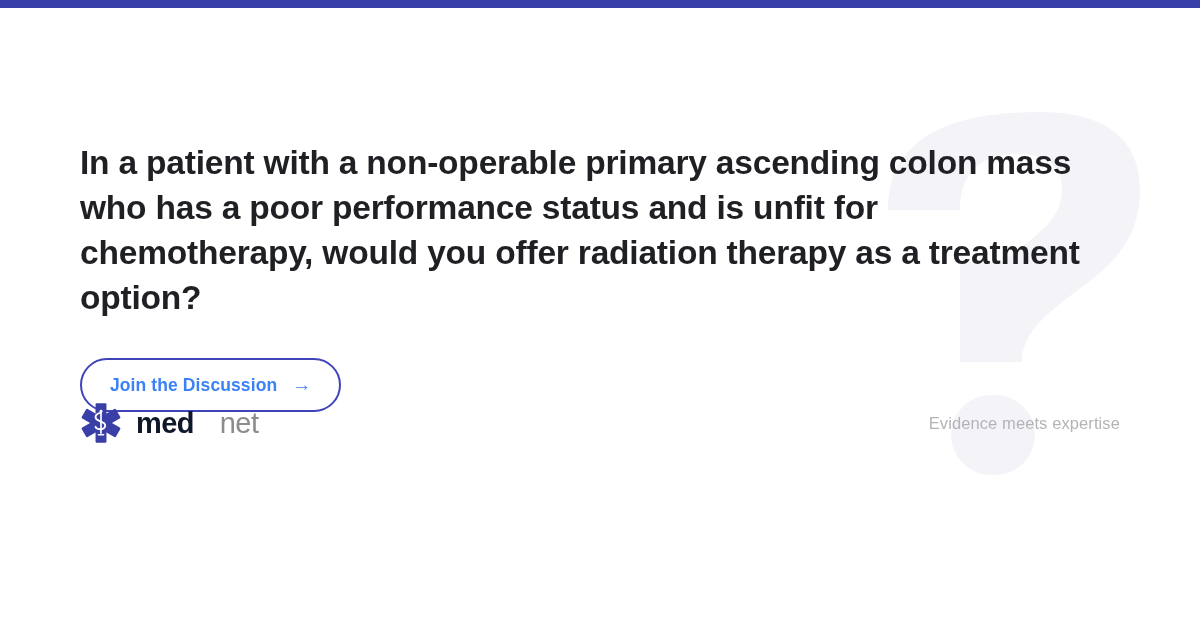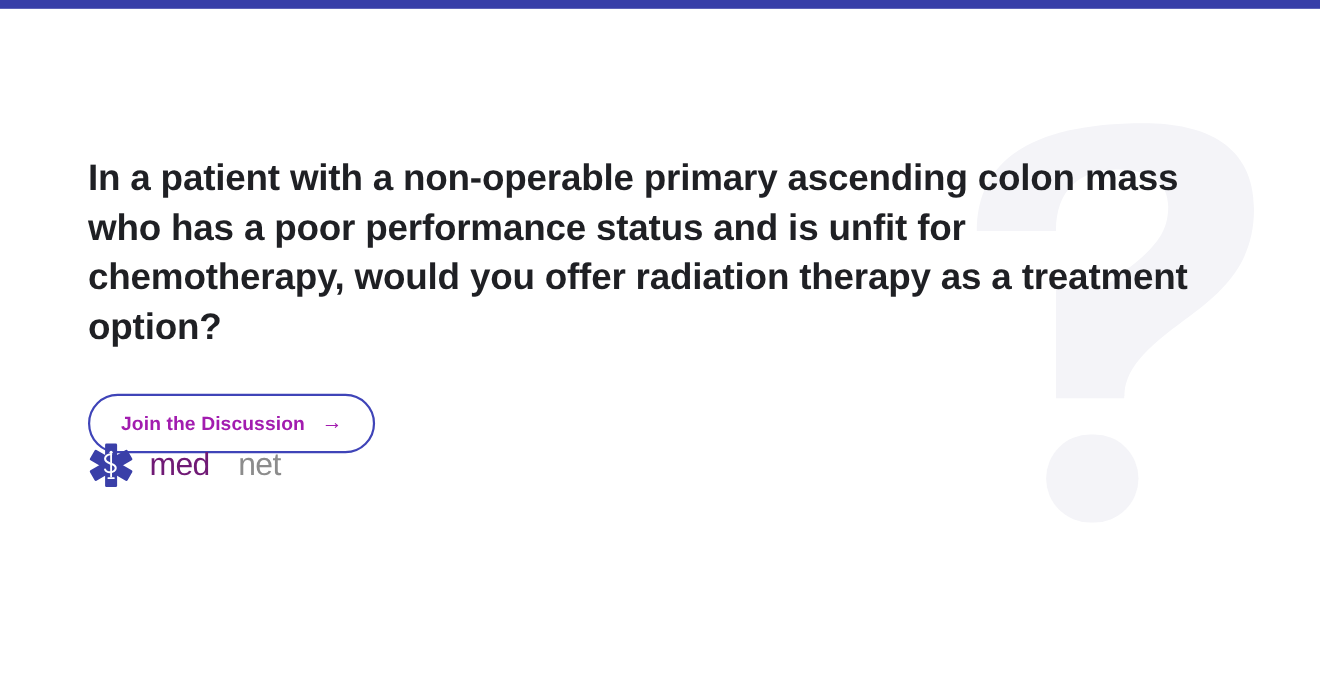--- a/index.html
+++ b/index.html
@@ -70,21 +70,21 @@
   .cta-button {
     display: inline-flex;
     align-items: center;
     gap: 15px;
     box-sizing: border-box;
     height: 54px;
     padding: 0 28px;
     background: #ffffff;
     border: 2px solid #3F44B8;
     border-radius: 27px;
-    color: #a21caf;
+    color: #3b82f6;
     font-family: "Liberation Sans", sans-serif;
     font-size: 17.5px;
     font-weight: 700;
     letter-spacing: 0.1px;
     cursor: pointer;
     text-decoration: none;
     white-space: nowrap;
   }
   .cta-arrow {
     display: inline-block;
@@ -117,22 +117,22 @@
     flex: 0 0 42px;
     display: block;
   }
   .brand-word {
     font-family: "Liberation Sans", sans-serif;
     font-size: 29px;
     line-height: 1;
     letter-spacing: -0.6px;
   }
   .brand-word .med {
-    font-weight: 400;
-    color: #701a75;
+    font-weight: 700;
+    color: #0f172a;
   }
   .brand-word .net {
     font-weight: 400;
     color: #8c8c8c;
     padding-left: 26px;
   }
 
   .tagline {
     font-family: "Liberation Sans", sans-serif;
     font-size: 16.5px;
@@ -198,15 +198,16 @@
                    c -6 0 -10 -3 -11 -6" fill="none" stroke="#ffffff" stroke-width="4.5" stroke-linecap="round" stroke-linejoin="round"></path>
           <circle cx="50" cy="22" r="3.4"></circle>
           <rect x="42" y="76" width="16" height="3.6" rx="1.8"></rect>
         </g>
       </svg>
       <span class="brand-word">
         <span class="med">med</span><span class="net">net</span>
       </span>
     </div>
 
+    <div class="tagline">Evidence meets expertise</div>
   </div>
 
 </div>
 
 </body></html>

